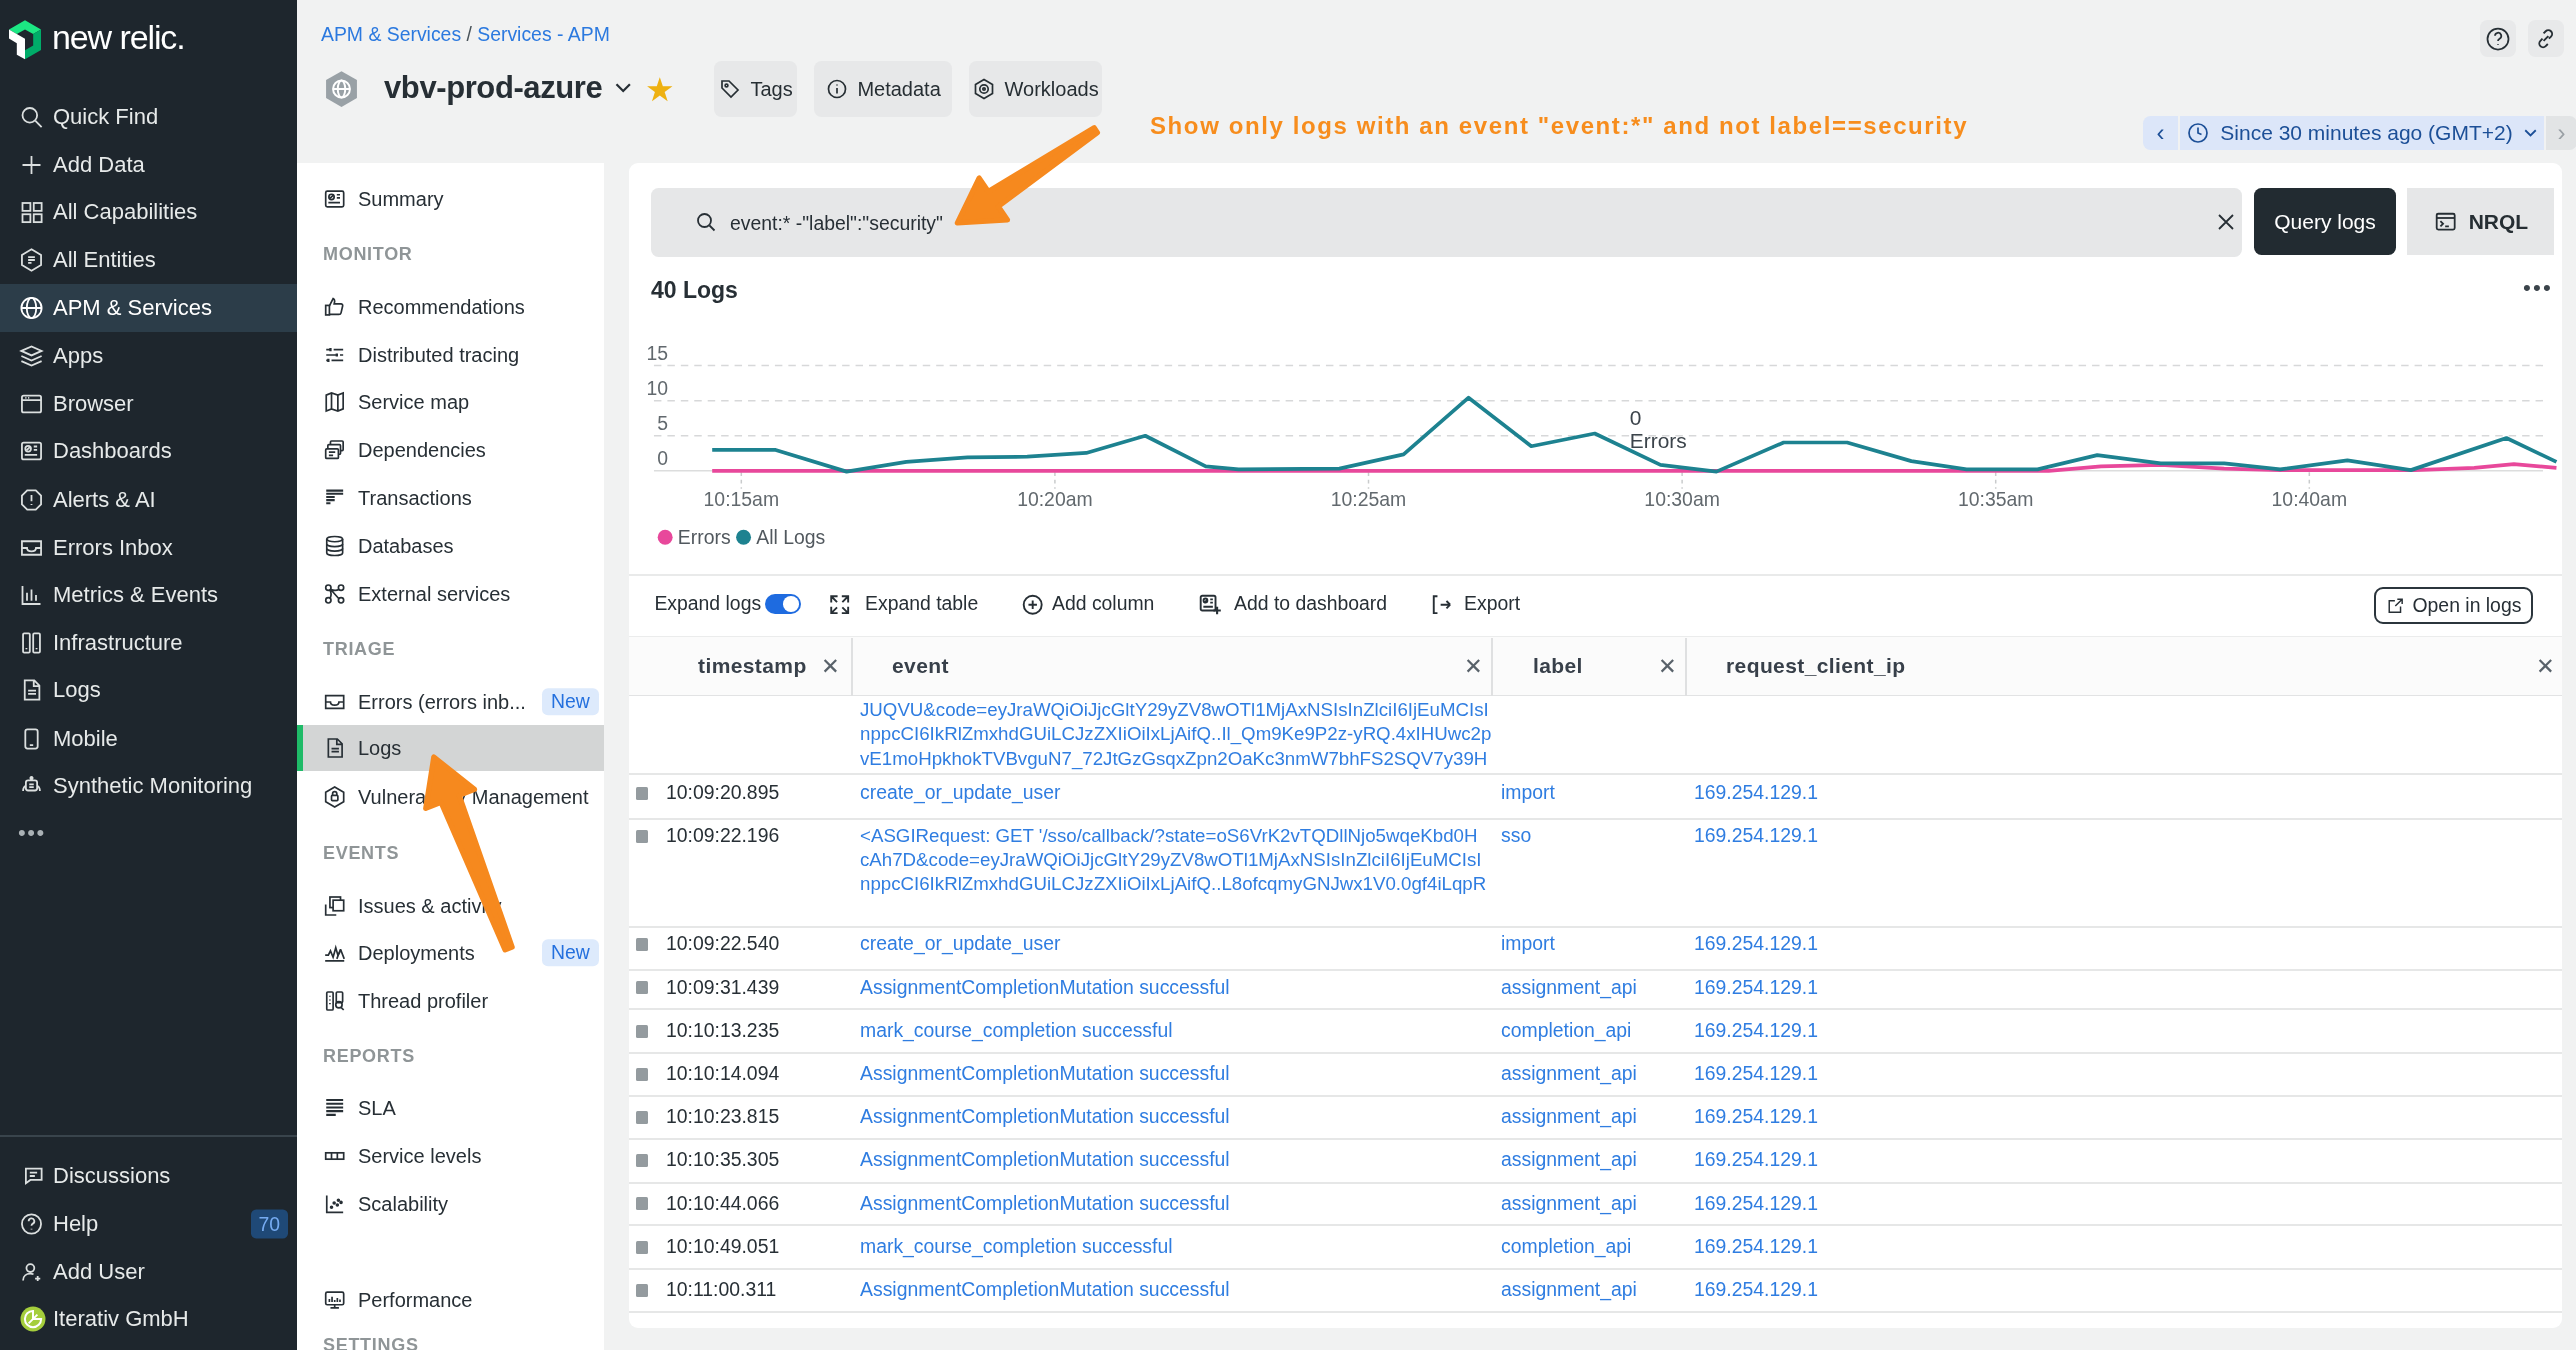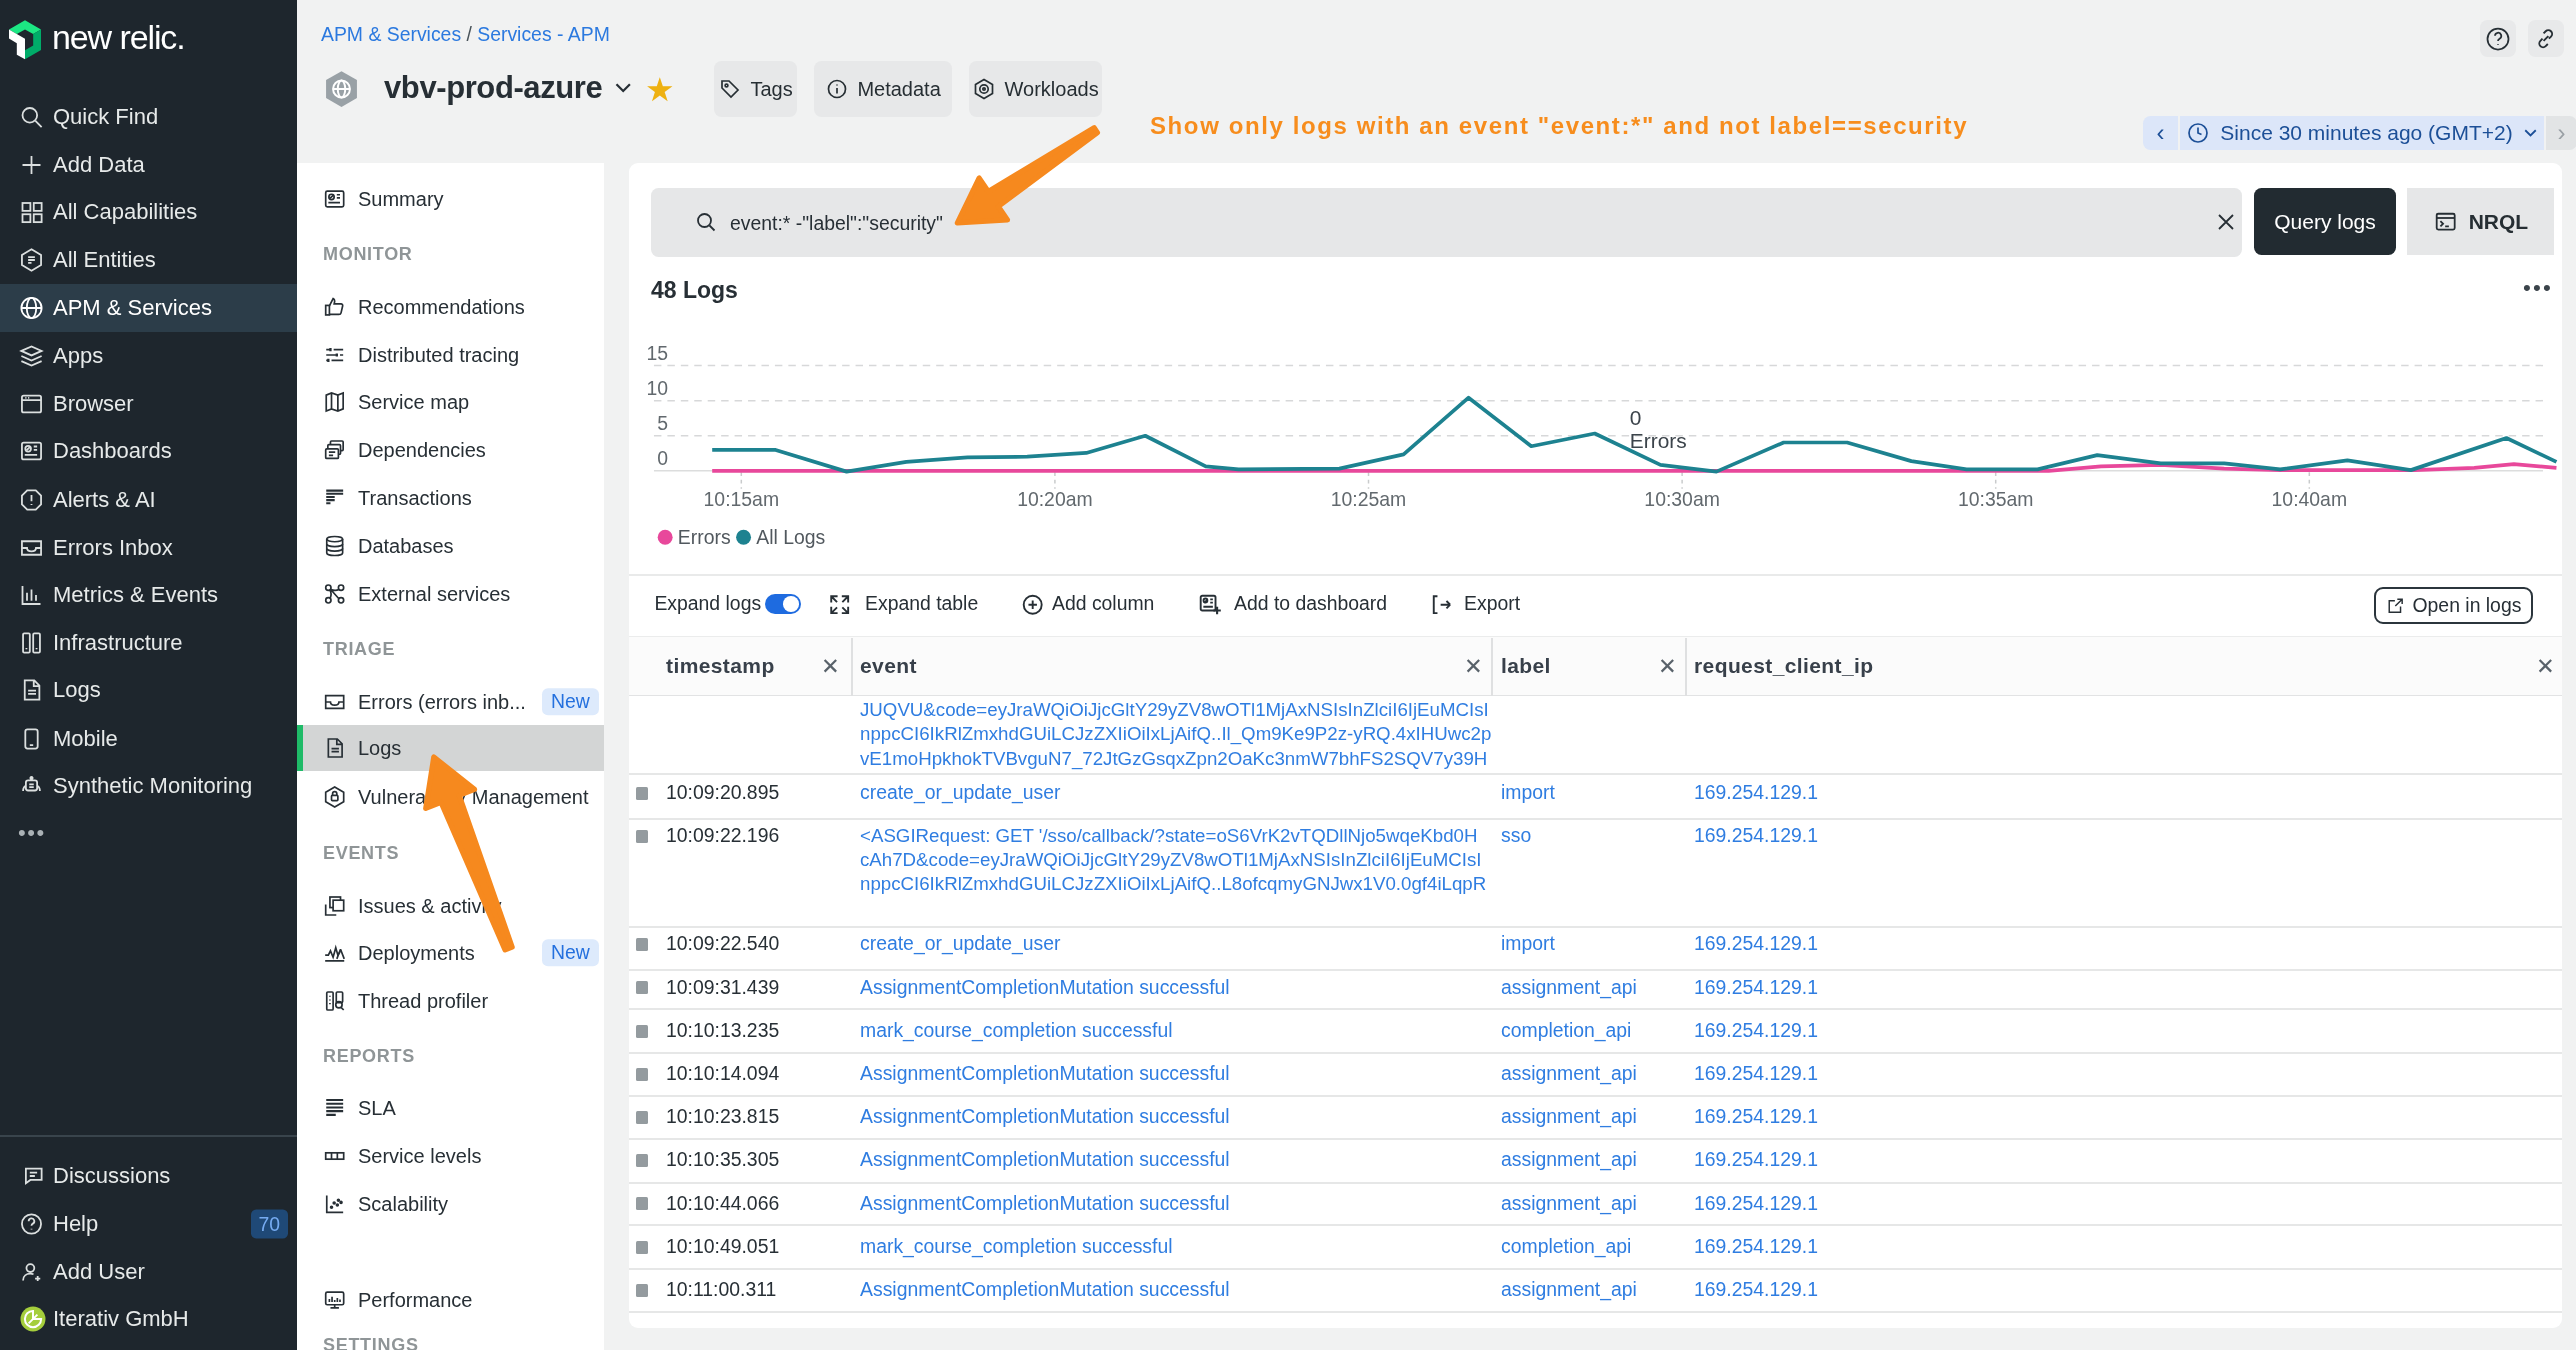--- a/index.html
+++ b/index.html
@@ -46,21 +46,21 @@
 #nbtn { position:absolute; left:1778px; top:25.4px; width:147px; height:67px; background:#e6e7e8; border-radius:0; color:#262e33; font-size:21px; font-weight:bold; display:flex; align-items:center; justify-content:center; gap:10.5px; }
 #nlogs { position:absolute; left:22px; top:114px; font-size:23px; font-weight:bold; color:#272f35; }
 #dots3 { position:absolute; left:1894px; top:112px; font-size:22.4px; color:#3c444b; letter-spacing:2.2px; }
 
 
 .tb { position:absolute; color:#272f35; font-size:19.4px; white-space:nowrap; }
 #openlogs { position:absolute; left:1745px; top:424px; width:159px; height:37px; border:2.2px solid #2b353c; border-radius:9px; display:flex; align-items:center; justify-content:center; gap:7.5px; font-size:19.4px; color:#272f35; }
 
 
 #thead { position:absolute; left:0; top:473px; width:1933px; height:60px; background:#fbfbfb; border-top:1.5px solid #ebecec; border-bottom:1.5px solid #e2e3e4; }
-.th { position:absolute; top:50%; transform:translateY(-50%); font-size:21px; font-weight:bold; color:#38404a; letter-spacing:0.4px; }
+.th { position:absolute; top:50%; transform:translateY(-50%); font-size:21px; font-weight:bold; color:#38404a; letter-spacing:0.4px;margin-left:32px; }
 .thx { position:absolute; top:50%; transform:translateY(-50%); font-size:22.4px; color:#59626a; }
 .vline { position:absolute; top:475px; width:1.5px; background:#dfe0e1; height:58px; }
 .rowsep { position:absolute; left:0; width:1933px; height:1.5px; background:#e6e7e7; }
 .cell { position:absolute; font-size:19.4px; white-space:nowrap; height:25.4px; line-height:25.4px; }
 .b64 { font-size:18.7px; }
 .ts { color:#272f35; }
 .lk { color:#2f7de1; }
 .sq { position:absolute; left:6.7px; width:12.7px; height:12.7px; background:#949b9f; border-radius:1.5px; }
 
 
@@ -458,21 +458,21 @@
   </div>
   <div id="qbtn">Query logs</div>
   <div id="nbtn">
     <svg width="25.4" height="25.4" viewBox="0 0 24 24" fill="none" stroke="#262e33" stroke-width="1.7">
         <rect x="3.5" y="4.5" width="17" height="15" rx="1.5"></rect>
         <path d="M3.5 8.5 H20.5"></path>
         <path d="M7 11.5 L9.5 14 L7 16.5 M11.5 16.5 H15"></path>
       </svg>
     <span>NRQL</span>
   </div>
-  <div id="nlogs">48 Logs</div>
+  <div id="nlogs">40 Logs</div>
   <div id="dots3">•••</div>
 
   <svg class="abs" style="left:0;top:166px" width="1933" height="224" viewBox="0 0 2584 300">
     <g stroke="#d7d8d9" stroke-width="2" stroke-dasharray="10 8">
       <line x1="31" y1="49" x2="2561" y2="49"></line>
       <line x1="31" y1="96" x2="2561" y2="96"></line>
       <line x1="31" y1="143" x2="2561" y2="143"></line>
     </g>
     <line x1="31" y1="190" x2="2561" y2="190" stroke="#dcdddd" stroke-width="2"></line>
     <g stroke="#c9cbcc" stroke-width="2" stroke-dasharray="5 5">

